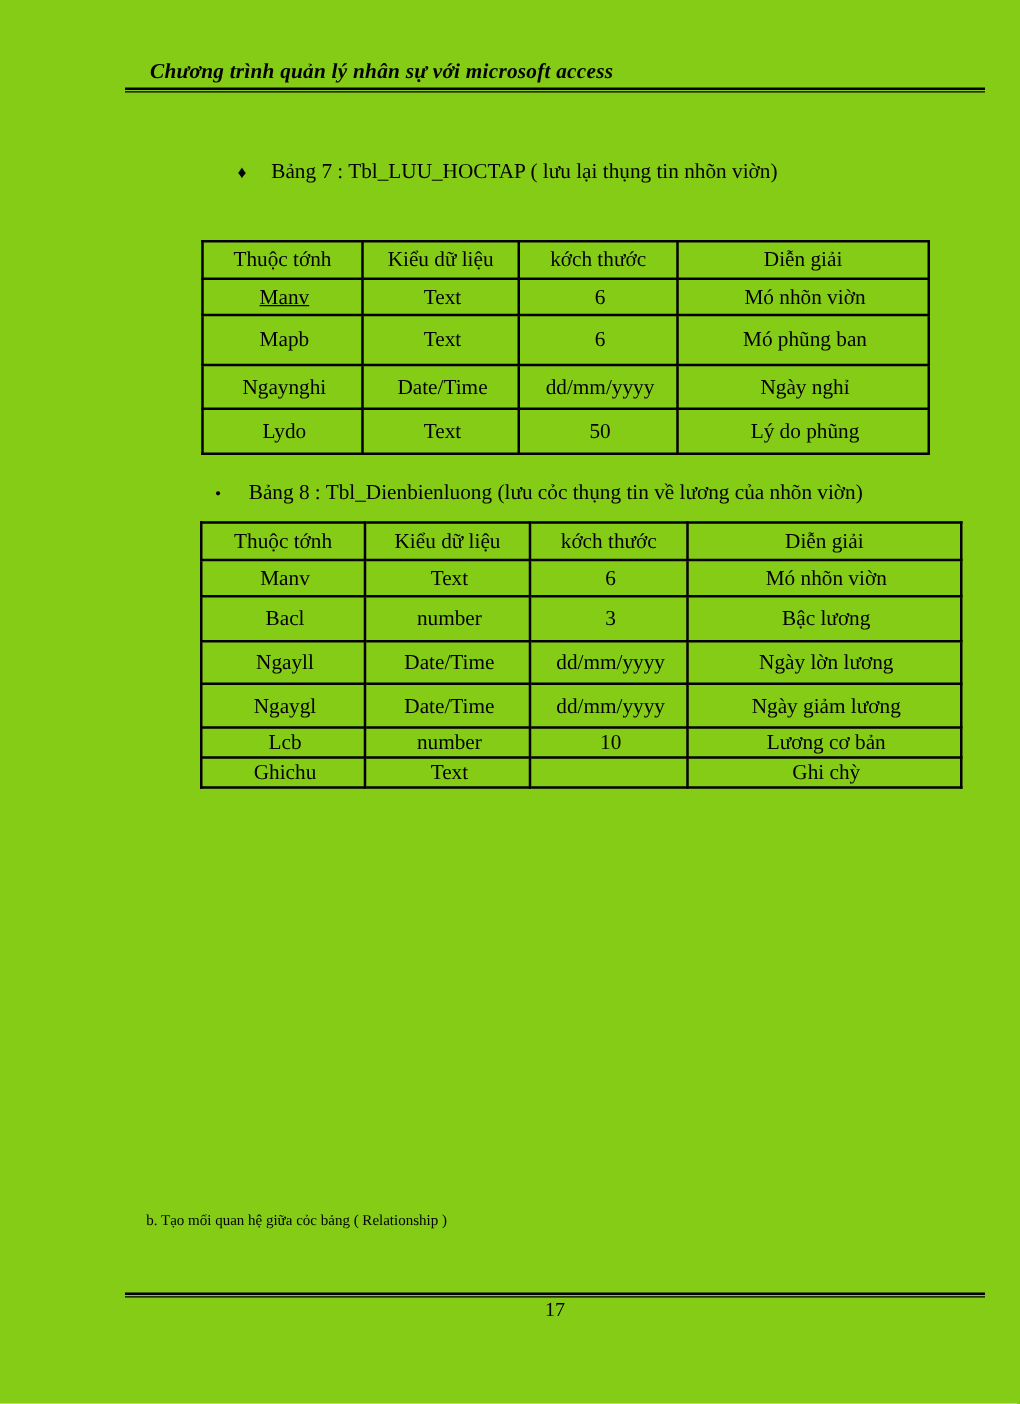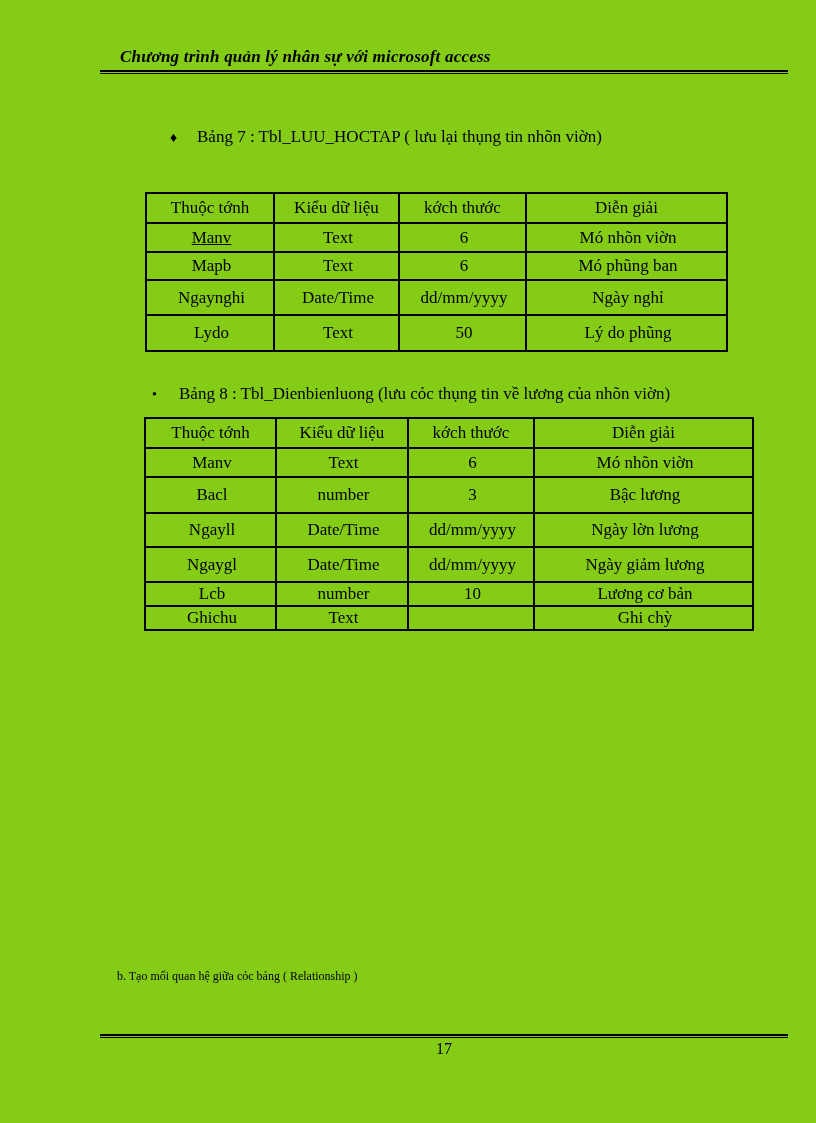--- a/index.html
+++ b/index.html
@@ -37,20 +37,21 @@
     border-top: 2px solid #000;
     border-bottom: 1px solid #000;
     padding-top: 1px;
   }
 
   
   .bullet-line {
     position: absolute;
     font-size: 17px;
     white-space: nowrap;
+    margin-left: 20px;
   }
   .bullet-line .marker {
     display: inline-block;
     width: 27px;
     font-size: 14px;
   }
   .bullet1 { left: 170px; top: 127px; }
   .bullet2 { left: 152px; top: 384px; }
   .body-par {
     position: absolute;
@@ -66,20 +67,21 @@
     font-size: 12px;
     white-space: nowrap;
   }
 
   
   table.doc-table {
     position: absolute;
     border-collapse: collapse;
     table-layout: fixed;
     font-size: 17px;
+    margin-left: 16px;
   }
   table.doc-table td, table.doc-table th {
     border: 2px solid #000;
     padding: 1px 6px 1px 9px;
     vertical-align: middle;
     font-weight: normal;
     text-align: center;
     overflow: hidden;
     white-space: nowrap;
   }
@@ -134,21 +136,21 @@
       <th>Kiểu dữ liệu</th>
       <th>kớch thước</th>
       <th>Diễn giải</th>
     </tr>
     <tr style="height:29px">
       <td class="key-field">Manv</td>
       <td>Text</td>
       <td>6</td>
       <td>Mó nhõn viờn</td>
     </tr>
-    <tr style="height:28px">
+    <tr style="height:40px">
       <td>Mapb</td>
       <td>Text</td>
       <td>6</td>
       <td>Mó phũng ban</td>
     </tr>
     <tr style="height:35px">
       <td>Ngaynghi</td>
       <td>Date/Time</td>
       <td>dd/mm/yyyy</td>
       <td>Ngày nghỉ</td>

